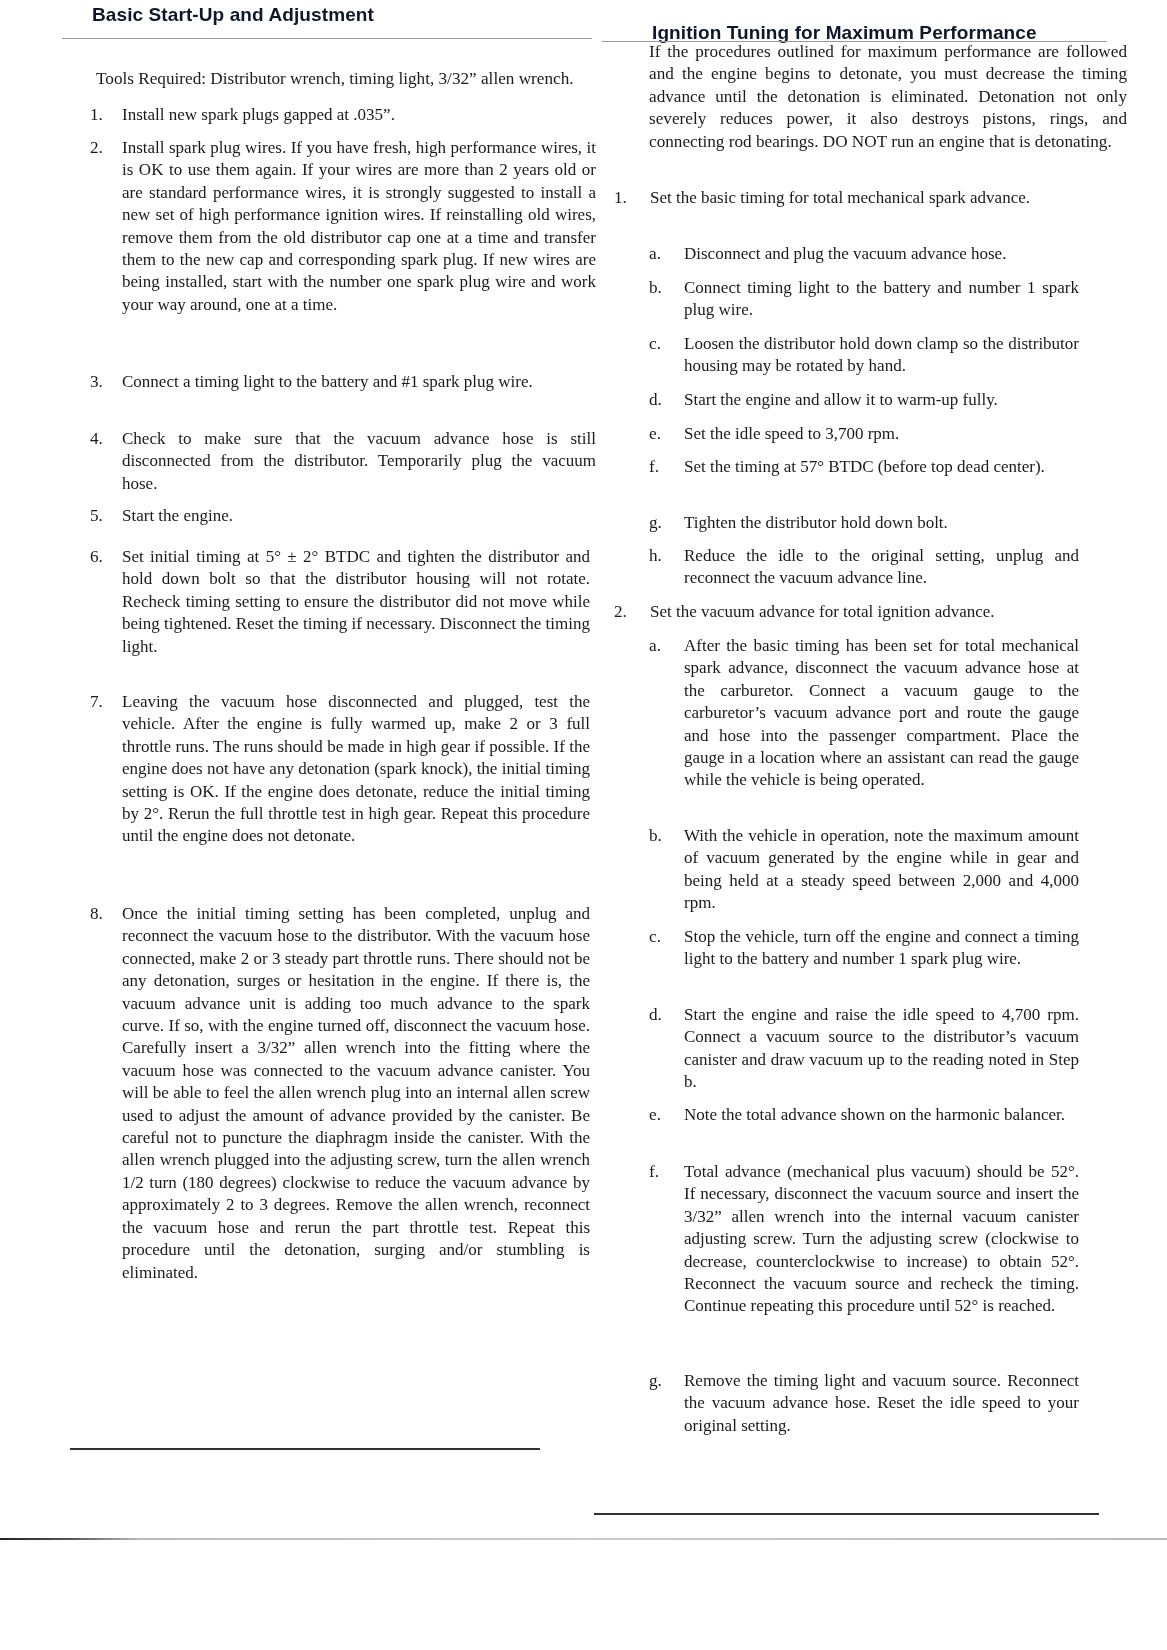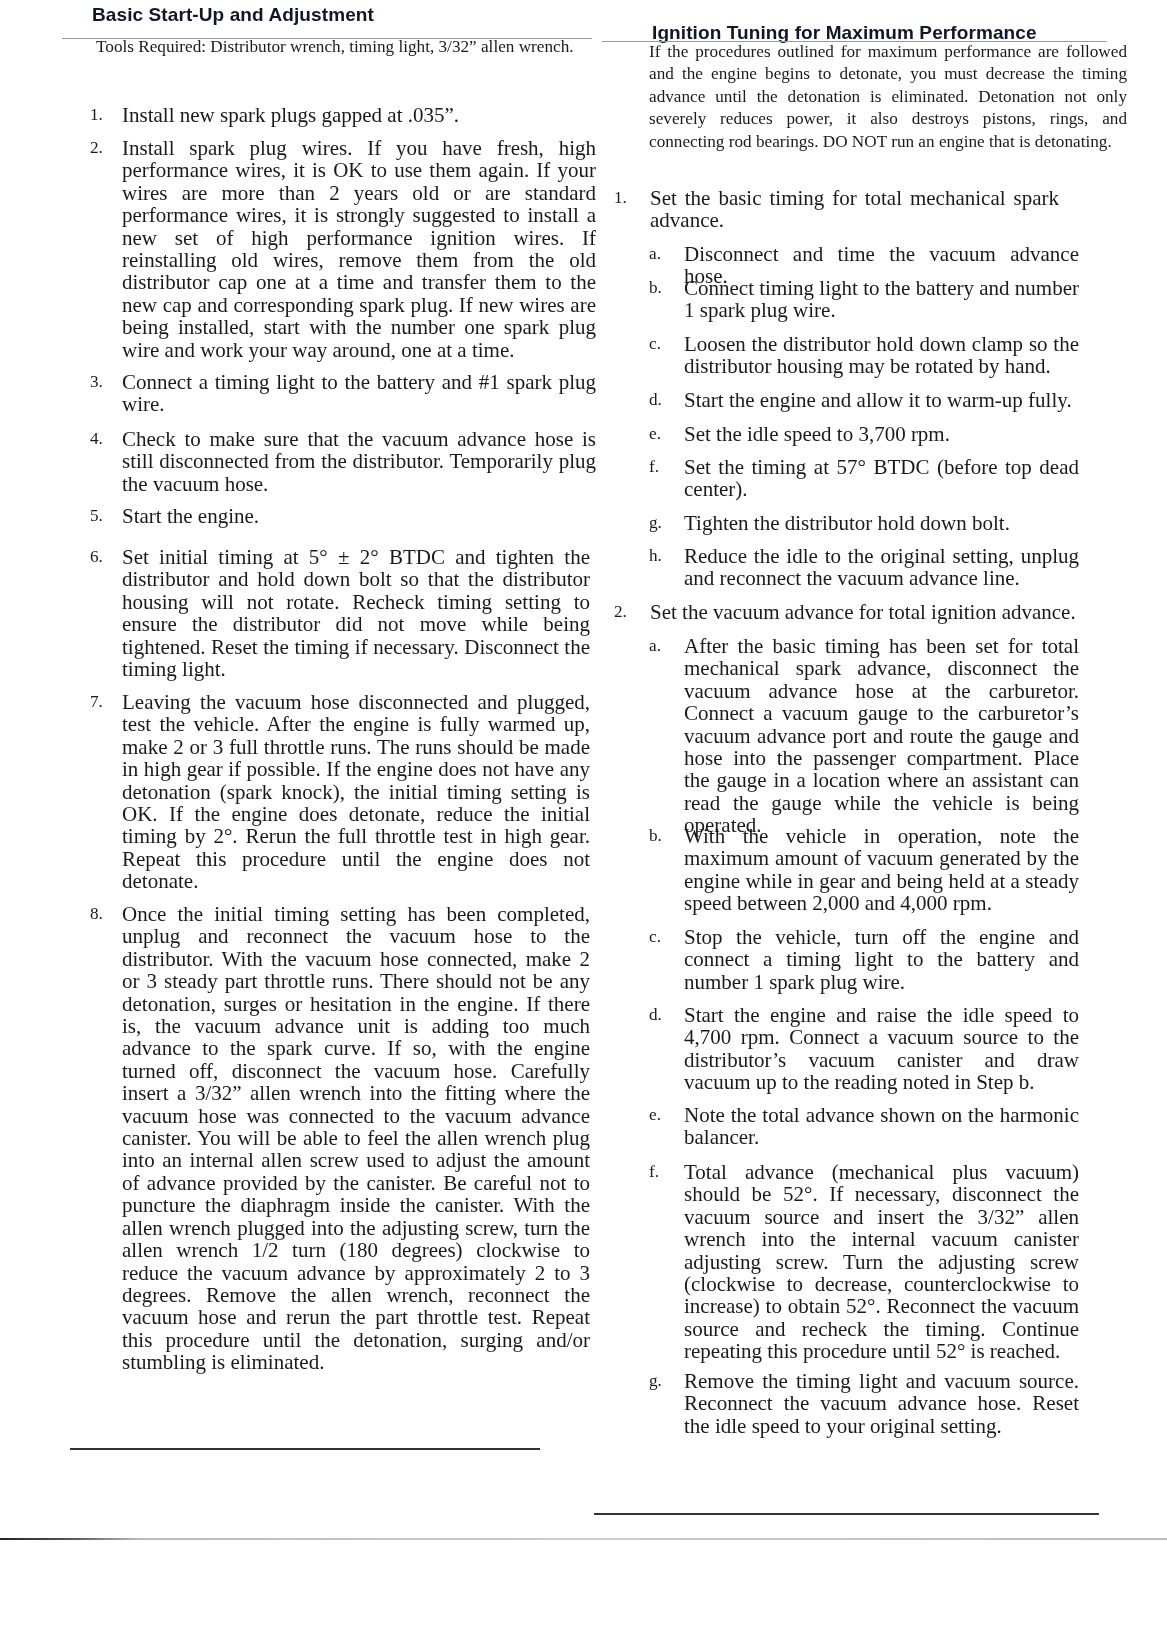--- a/index.html
+++ b/index.html
@@ -7,25 +7,25 @@
          font-family:"Liberation Serif", serif; color:#1a1a1a; }
   .col { position:absolute; top:0; }
   .col-left { left:62px; width:530px; }
   .col-right { left:622px; width:505px; }
   .heading { font-family:"Liberation Sans", sans-serif; font-weight:bold; font-size:19px;
              color:#0f172a; letter-spacing:0.1px; }
   .col-left .heading { position:absolute; top:4px; left:30px; }
   .col-right .heading { position:absolute; top:22px; left:30px; }
   .rule { position:absolute; height:1px; background:#9a9a9a; }
   .body-text { font-size:17.2px; line-height:22.4px; text-align:justify; }
-  .intro-left { position:absolute; top:36px; left:34px; width:497px; }
+  .intro-left { position:absolute; top:68px; left:34px; width:497px; }
   .intro-right { position:absolute; top:41px; left:27px; width:478px; }
   .step { position:absolute; display:flex; }
   .num { width:32px; flex:none; font-size:17.2px; line-height:22.4px; }
-  .txt { flex:1; font-size:21px; line-height:22.4px; text-align:justify; }
+  .txt { flex:1; font-size:17px; line-height:22.4px; text-align:justify; }
   .bottom-rule { position:absolute; height:2px; background:#333; }
   .page-rule { position:absolute; left:0; width:1167px; top:1538px; height:2px;
                background:linear-gradient(to right,#222 0,#555 6%,#bbb 12%,#ccc 50%,#bbb 100%); }
 </style>
 </head>
 <body>
 
 <div class="col col-left">
   <div class="heading">Basic Start-Up and Adjustment</div>
   <div class="rule" style="top:38px;left:0;width:530px;"></div>
@@ -72,21 +72,21 @@
   <div class="rule" style="top:41px;left:-20px;width:505px;"></div>
   <div class="body-text intro-right">If the procedures outlined for maximum performance are followed and the engine begins to detonate, you must decrease the timing advance until the detonation is eliminated. Detonation not only severely reduces power, it also destroys pistons, rings, and connecting rod bearings. DO NOT run an engine that is detonating.</div>
 
   <div class="step" style="top:187px;left:-8px;width:445px;">
     <span class="num" style="width:36px">1.</span>
     <span class="txt">Set the basic timing for total mechanical spark advance.</span>
   </div>
 
   <div class="step" style="top:243px;left:27px;width:430px;">
     <span class="num" style="width:35px">a.</span>
-    <span class="txt">Disconnect and time the vacuum advance hose.</span>
+    <span class="txt">Disconnect and plug the vacuum advance hose.</span>
   </div>
   <div class="step" style="top:277px;left:27px;width:430px;">
     <span class="num" style="width:35px">b.</span>
     <span class="txt">Connect timing light to the battery and number 1 spark plug wire.</span>
   </div>
   <div class="step" style="top:333px;left:27px;width:430px;">
     <span class="num" style="width:35px">c.</span>
     <span class="txt">Loosen the distributor hold down clamp so the distributor housing may be rotated by hand.</span>
   </div>
   <div class="step" style="top:389px;left:27px;width:430px;">

